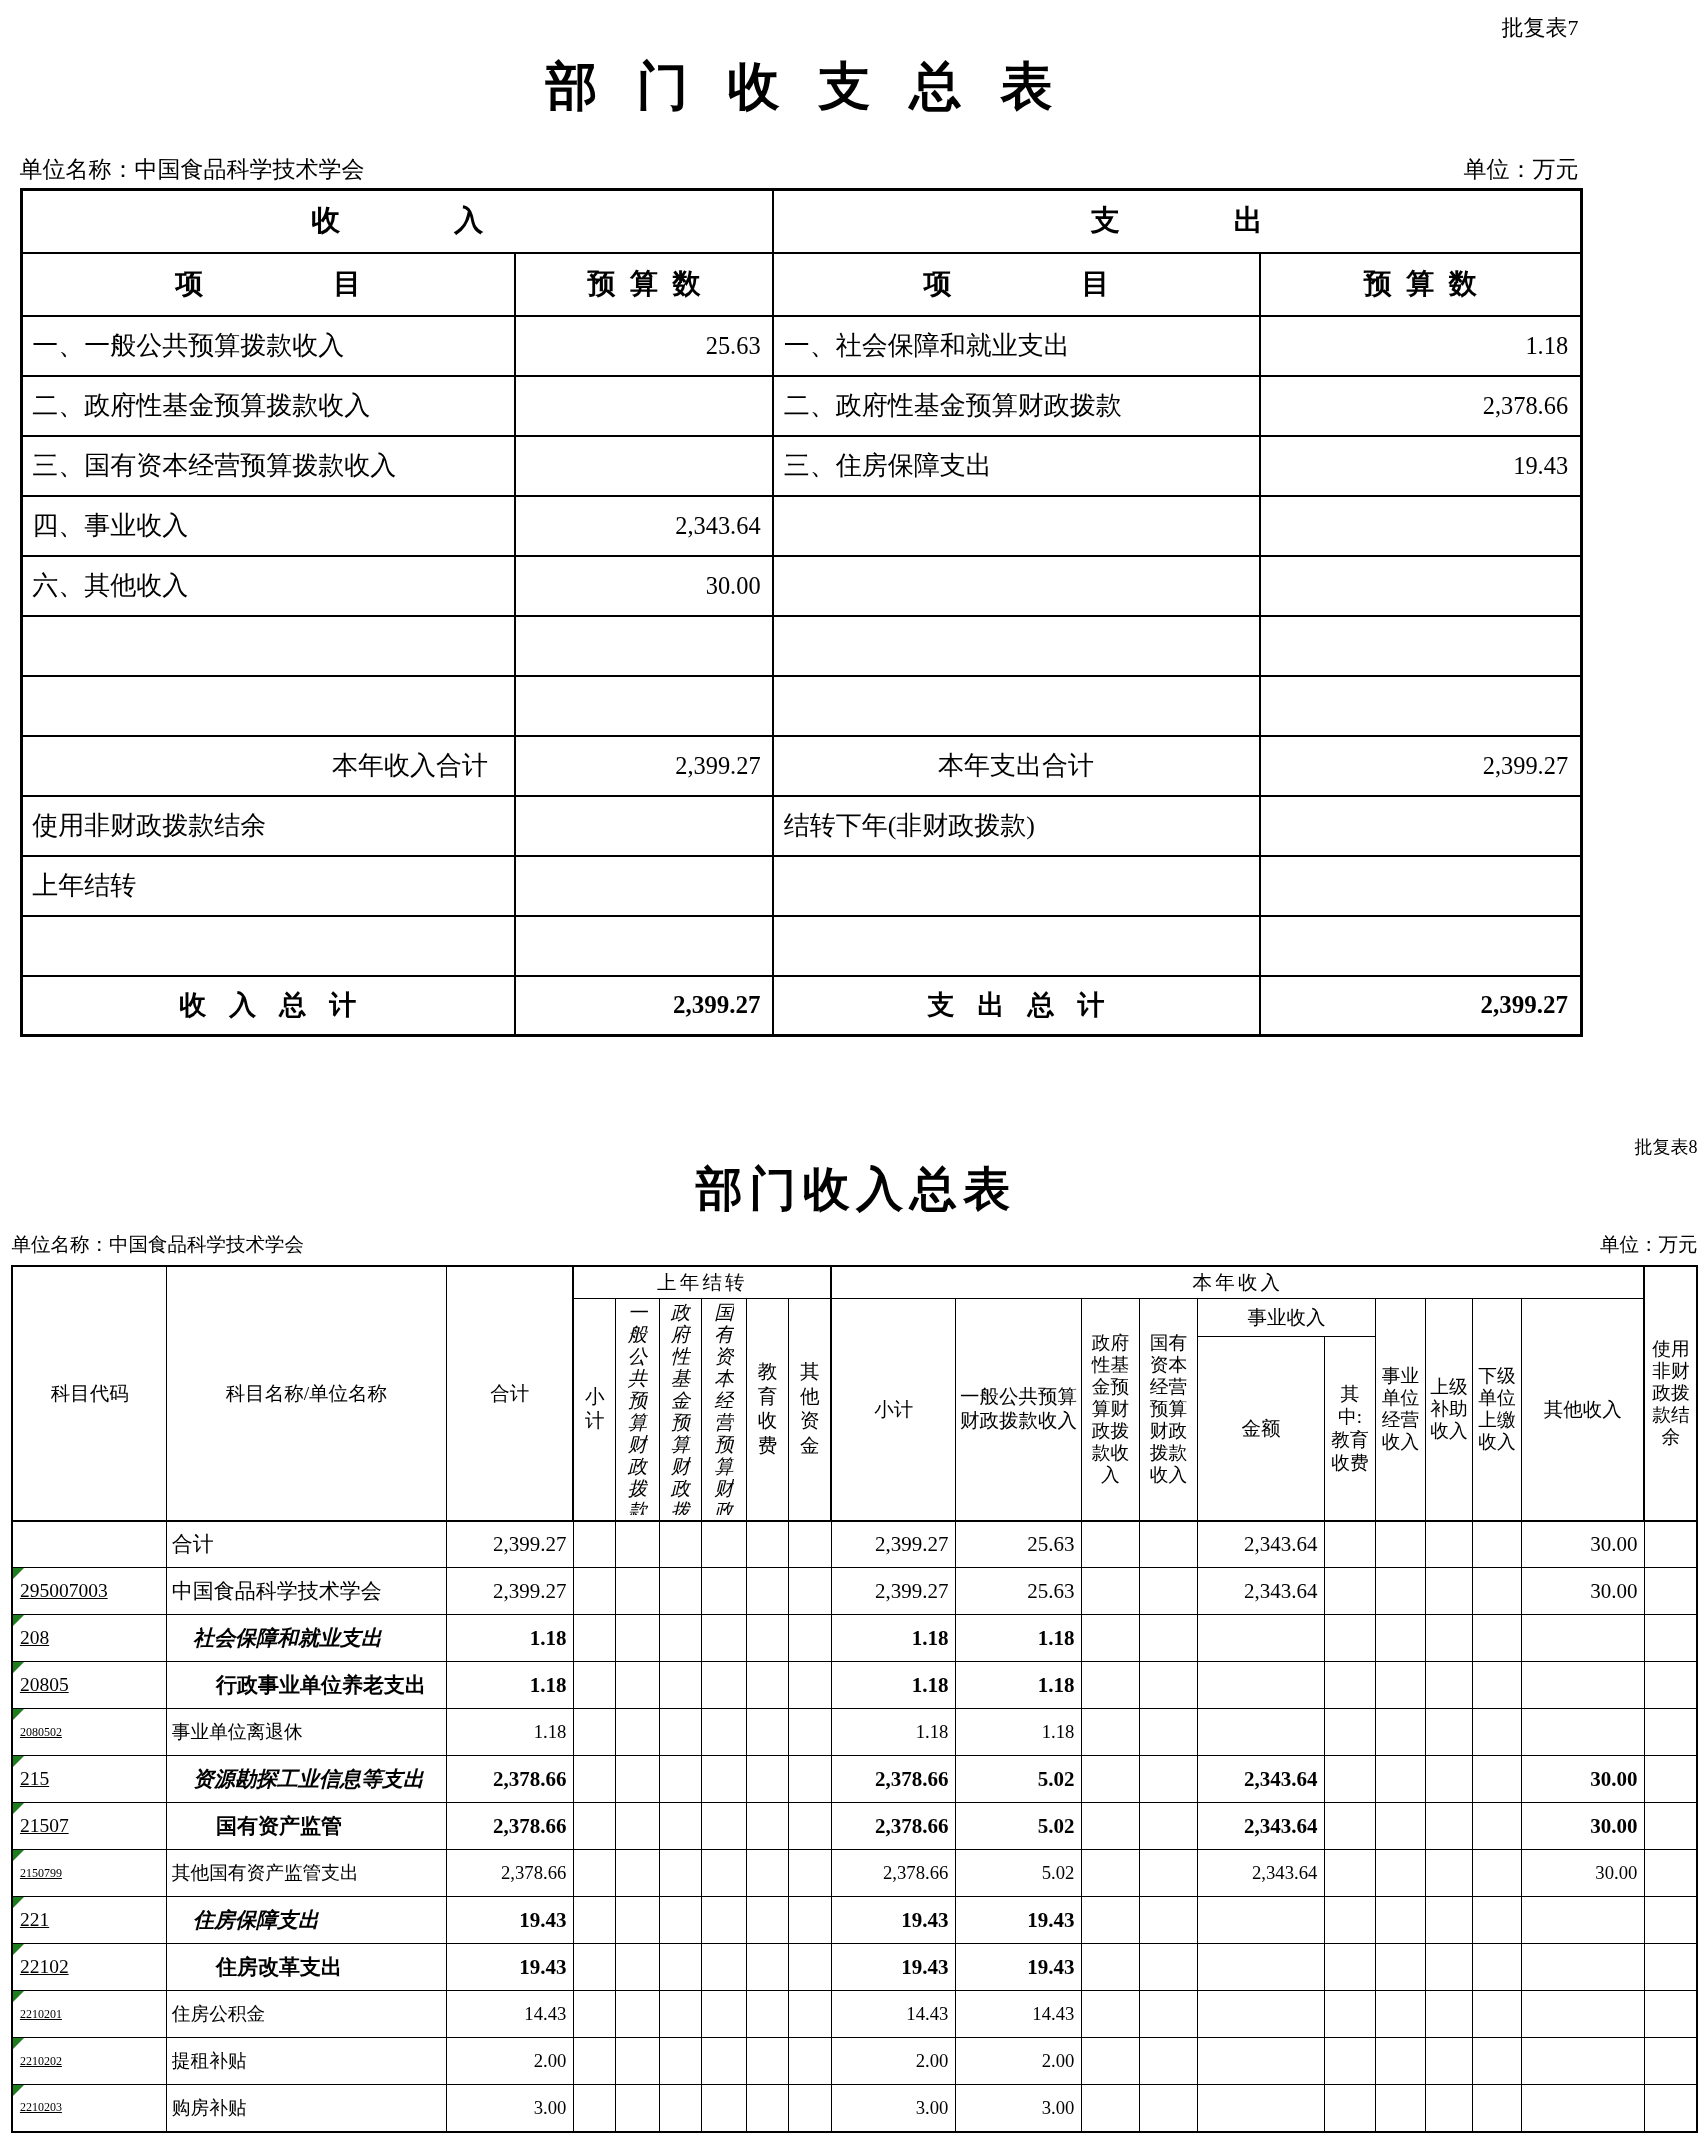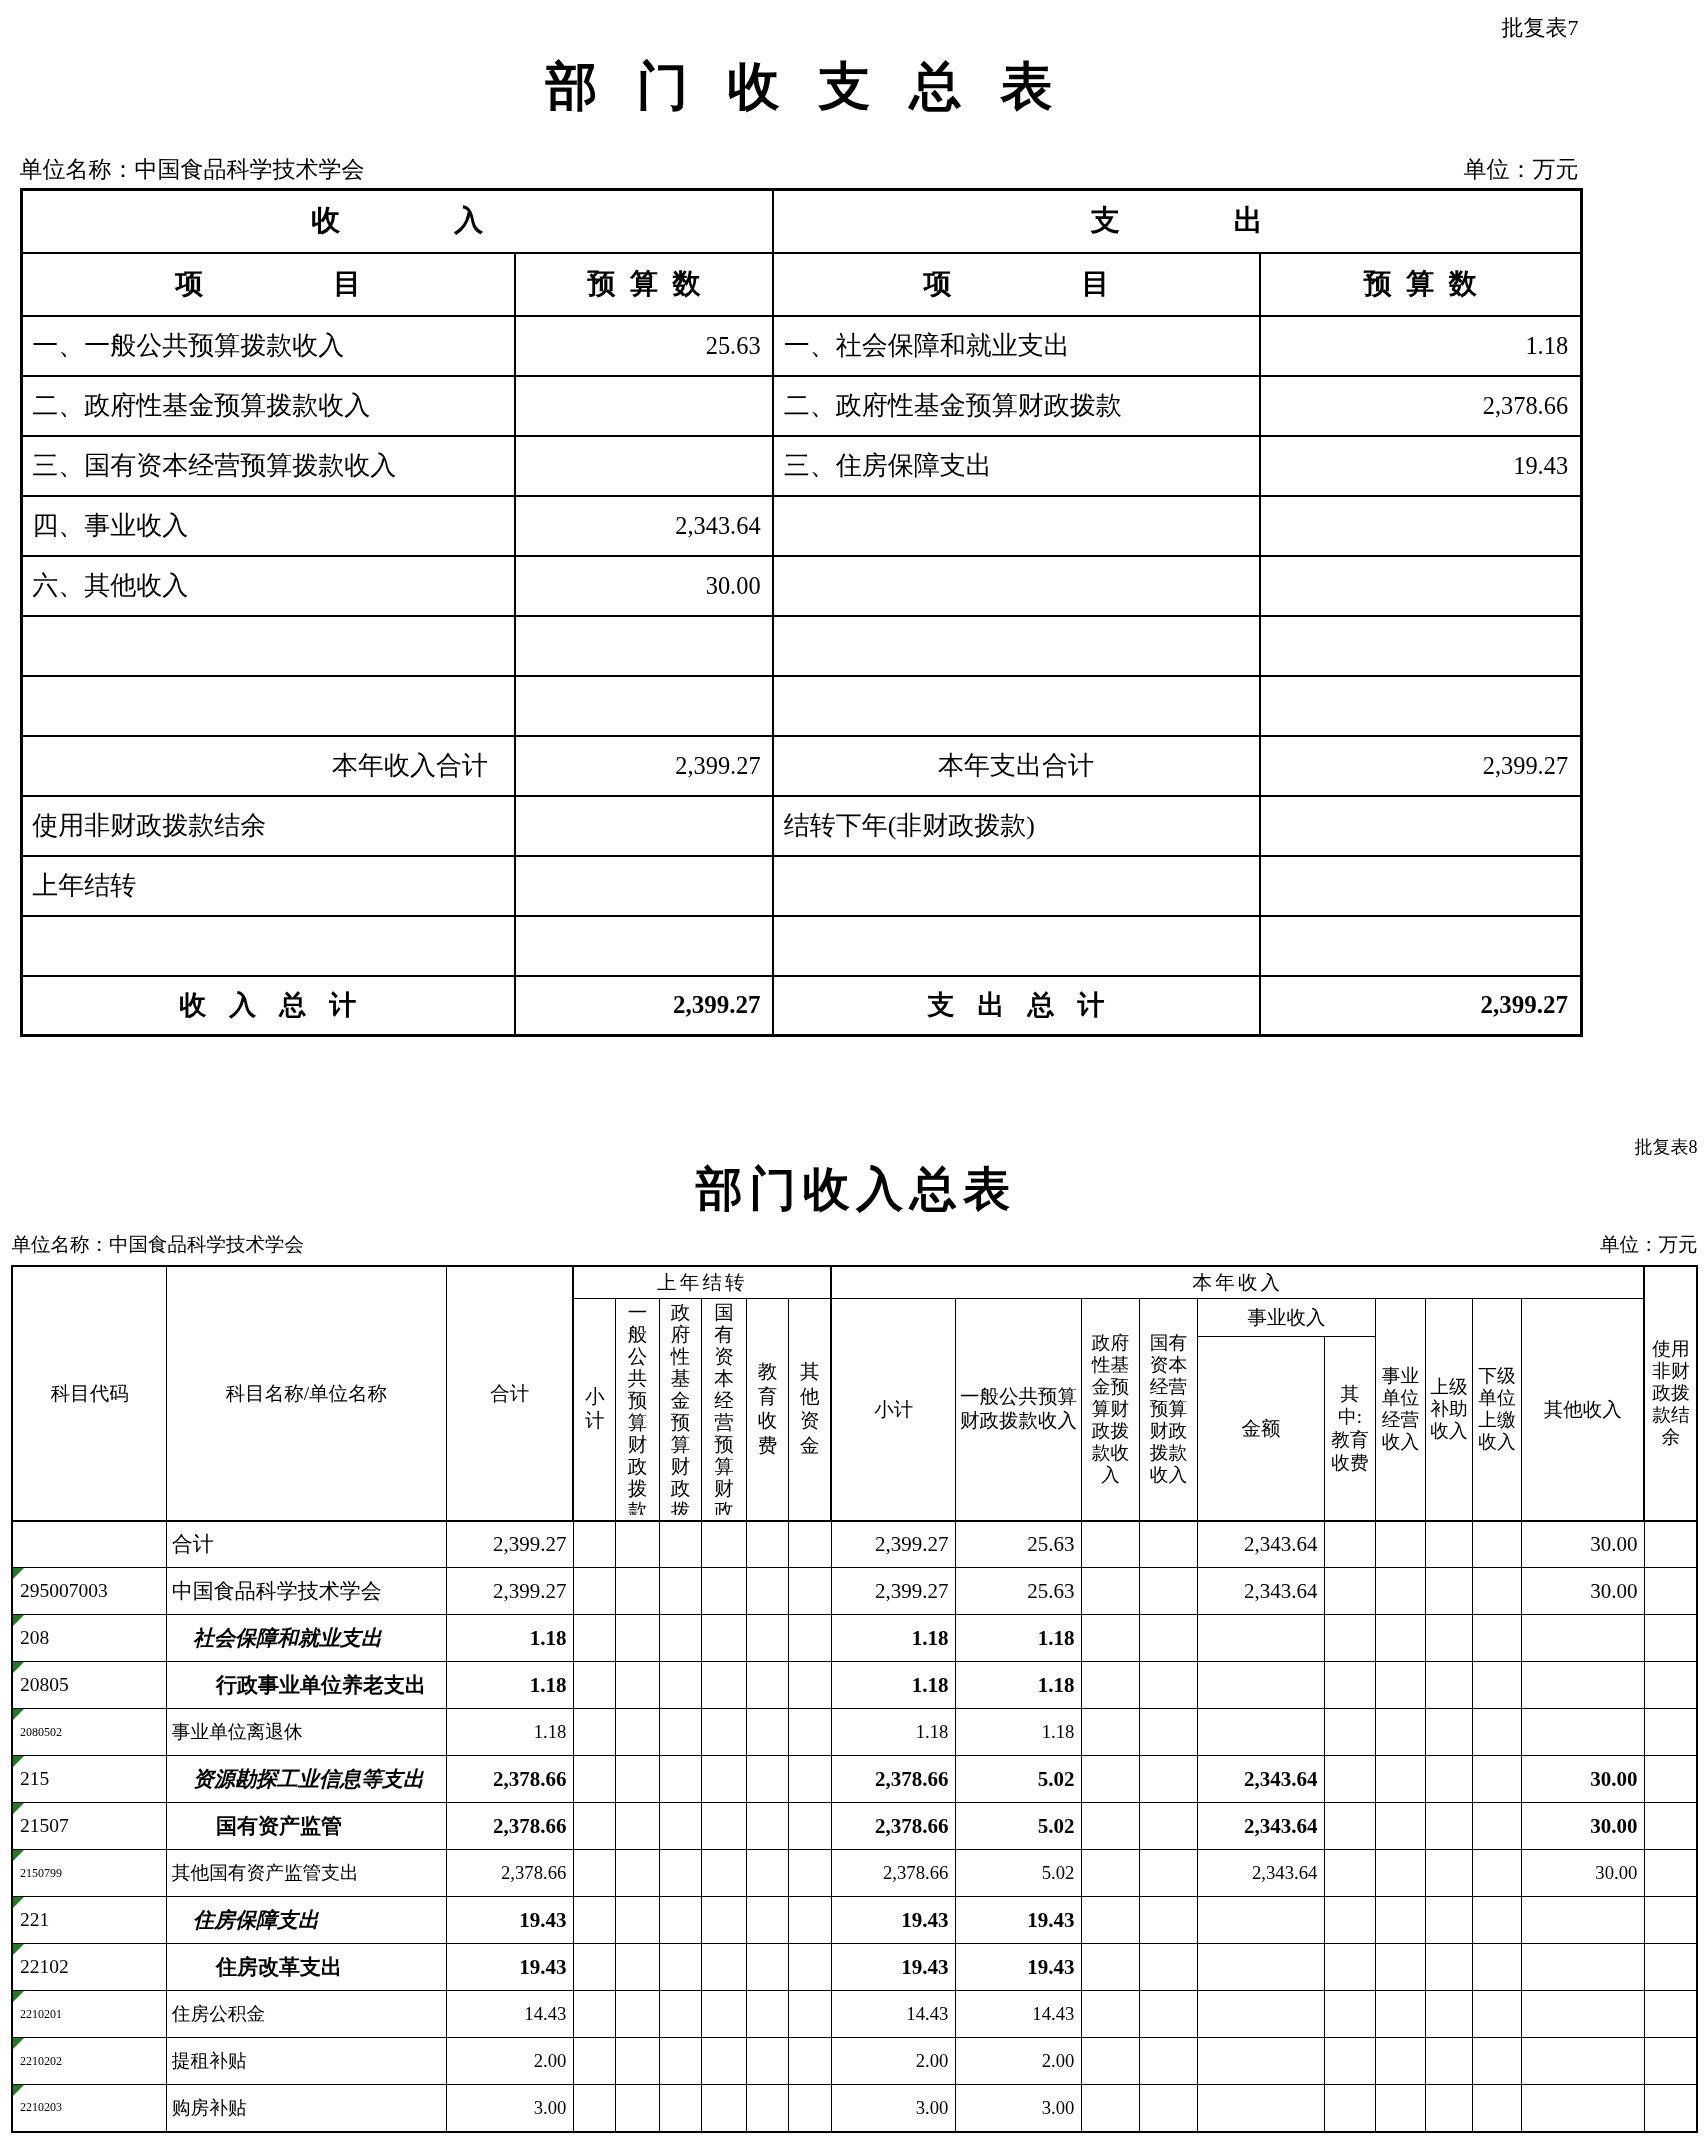--- a/index.html
+++ b/index.html
@@ -37,26 +37,26 @@
   #t2 th,#t2 td{border:1.6px solid #000;overflow:hidden;vertical-align:middle;}
   #t2 th{font-weight:normal;font-size:19.5px;text-align:center;padding:0;}
   #t2 thead{border-bottom:2.4px solid #000;}
   #t2 thead tr.hA{height:32.5px;} #t2 thead tr.hB{height:38px;} #t2 thead tr.hC{height:184px;}
   #t2 tbody tr{height:47px;}
   #t2 th.gsep{border-left:2.4px solid #000;}
   #t2 th.group{letter-spacing:3.2px;}
   
   .vclip{vertical-align:top !important;}
   .vclip>div{width:21px;height:213px;margin:3.2px auto 0;overflow:hidden;
-             font-size:19.5px;line-height:22px;text-align:center;word-break:break-all;}
+             font-size:19.5px;line-height:22px;text-align:center;word-break:break-all;font-style:italic;}
   .vstack>div{width:21px;margin:0 auto;font-size:19.5px;line-height:24.4px;text-align:center;word-break:break-all;}
   .vnarrow>div{width:41px;margin:0 auto;font-size:18.7px;line-height:22px;text-align:center;word-break:break-all;}
   .wide2>div{width:120px;margin:0 auto;font-size:19.5px;line-height:24.4px;text-align:center;}
   .prewrap>div{width:44px;margin:0 auto;font-size:18.7px;line-height:23px;text-align:center;white-space:pre-line;}
-  #t2 td.code{font-size:19.5px;text-align:left;padding-left:6.5px;position:relative;}
+  #t2 td.code{font-size:19.5px;text-align:left;padding-left:6.5px;position:relative;text-decoration:underline;}
   #t2 td.name{font-size:21px;text-align:left;padding-left:4.9px;}
   #t2 td.name.lv1{padding-left:26px;font-style:italic;} #t2 td.name.lv2{padding-left:49px;}
   #t2 td.num2{font-size:21px;text-align:right;padding-right:6.5px;}
   #t2 tr.brow td.name,#t2 tr.brow td.num2{font-weight:bold;}
   #t2 tr.srow td.name{font-size:18.7px;} #t2 tr.srow td.num2{font-size:18.7px;} #t2 tr.srow td.code{font-size:12px;margin-left:11px;}
   .tri{position:absolute;top:0;left:0;width:0;height:0;
        border-top:11.4px solid var(--marker,#1e7e1e);border-right:11.4px solid transparent;}
 </style>
 </head>
 <body>

